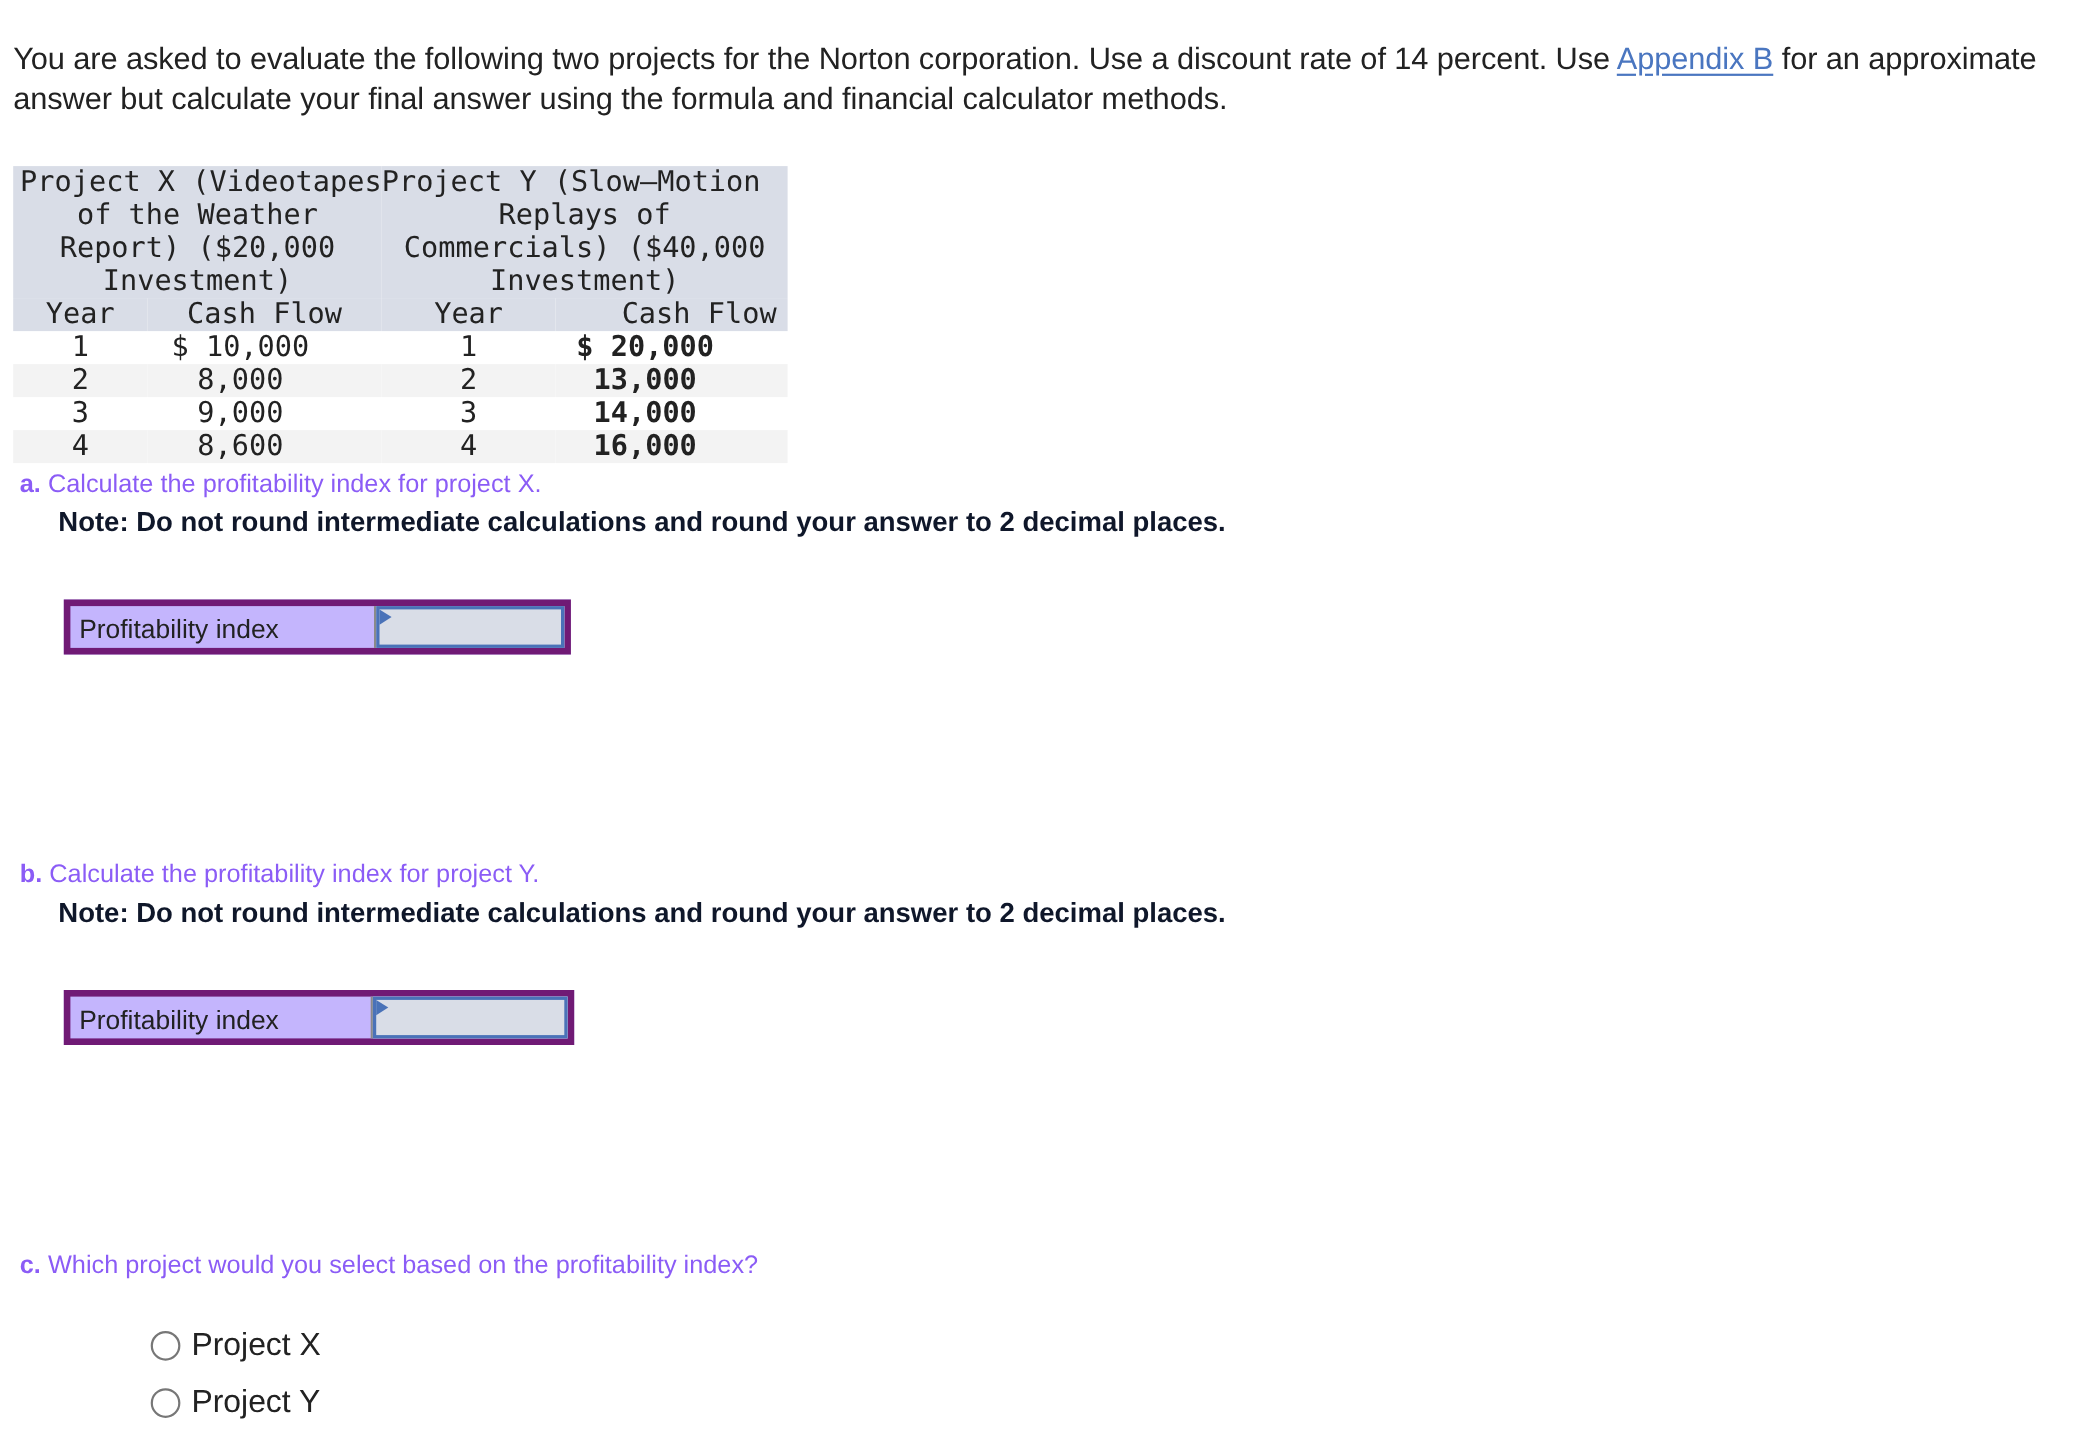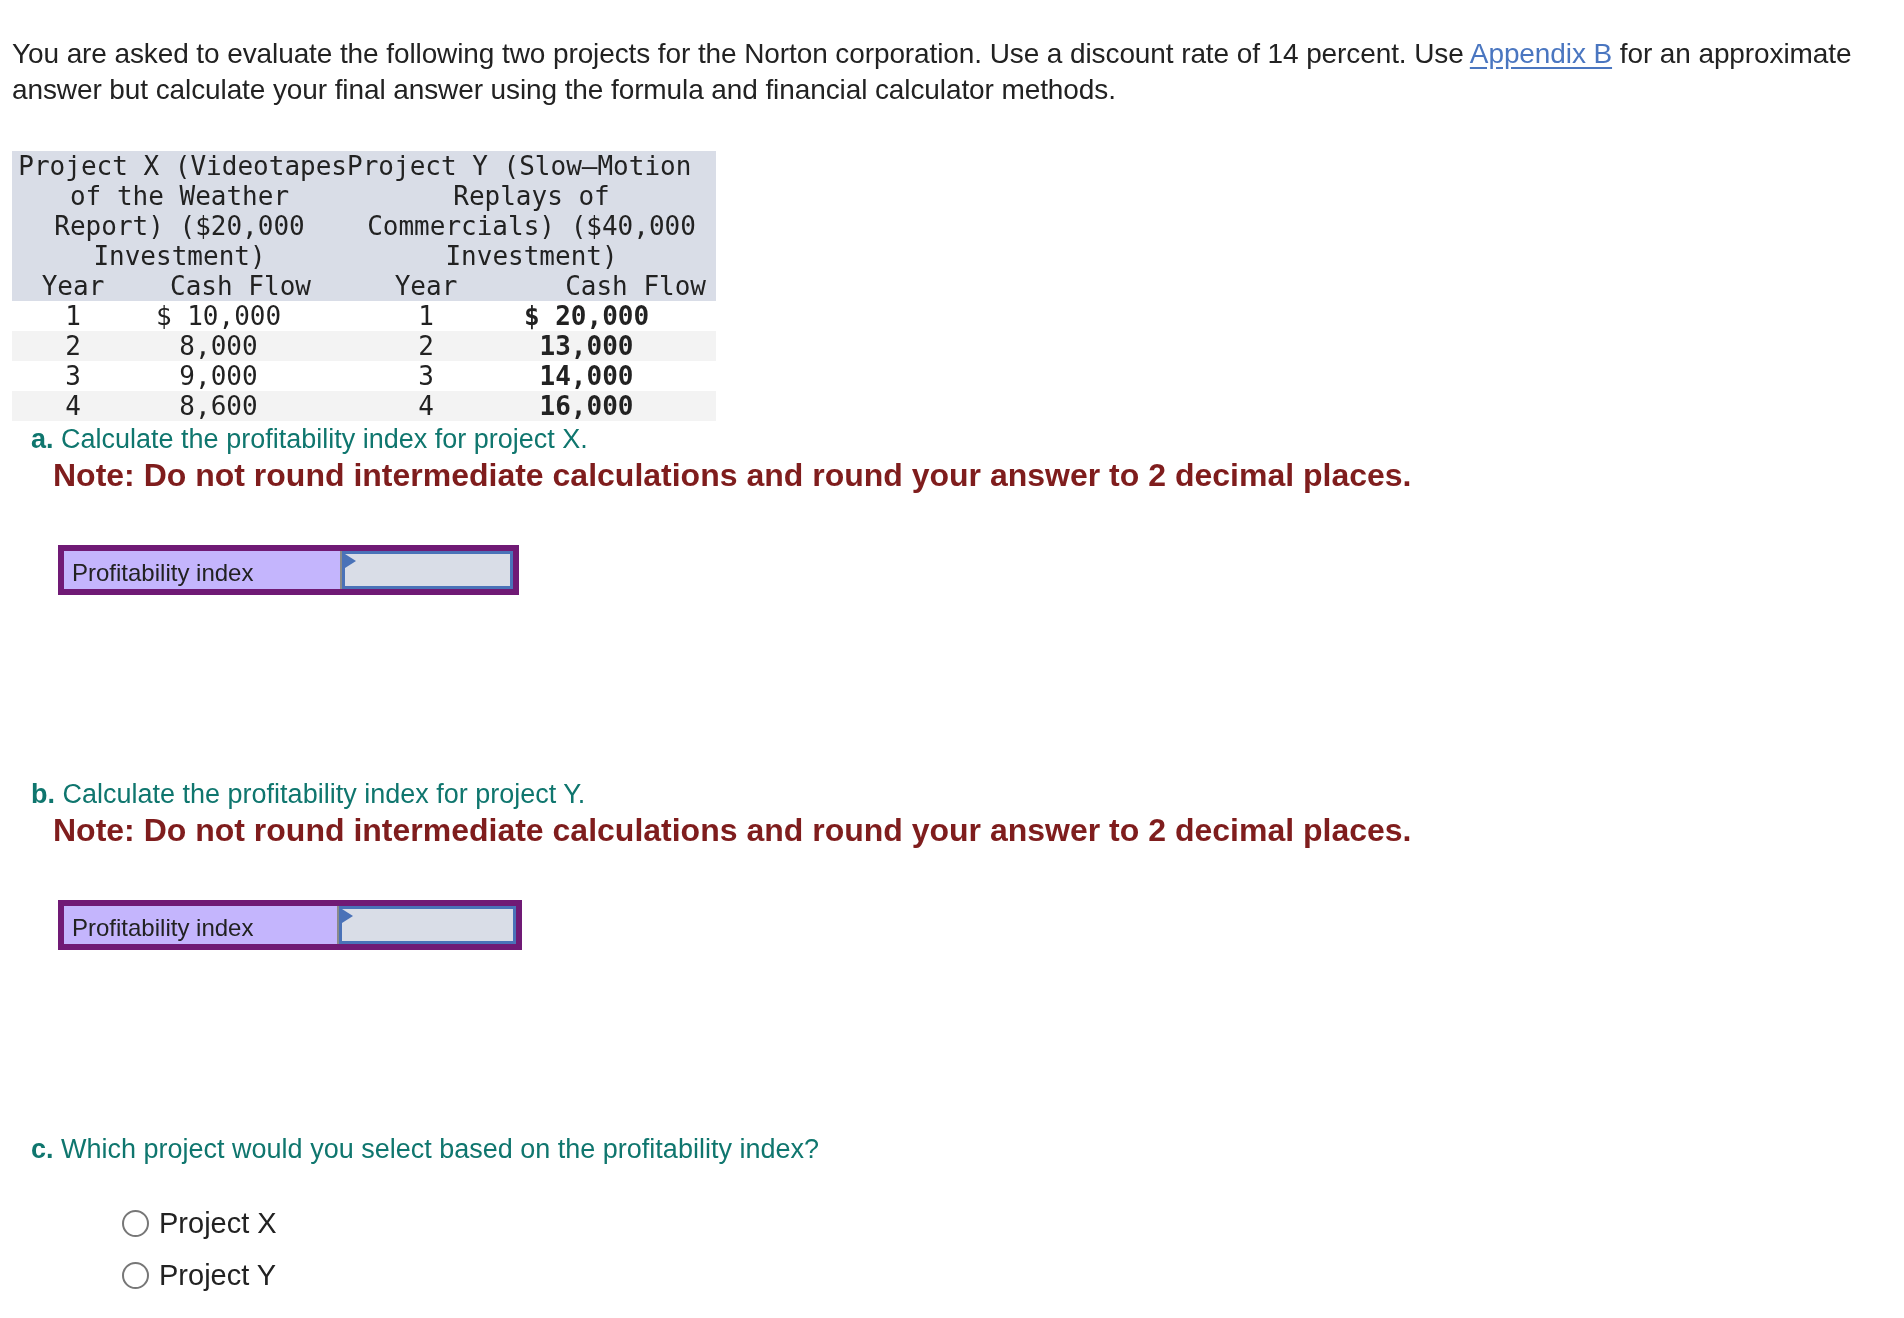--- a/index.html
+++ b/index.html
@@ -21,23 +21,23 @@
     table.cf td, table.cf th { font-weight: normal; padding: 0; line-height: 30px; }
     table.cf thead th { background: #d9dde7; }
     table.cf .hdr-title { text-align: center; line-height: 30px; vertical-align: top; }
     table.cf .hdr-col { text-align: center; height: 30px; }
     table.cf tbody tr td { height: 30px; line-height: 30px; }
     table.cf tbody tr.alt td { background: #f3f3f3; }
     table.cf .year { text-align: center; }
     table.cf .cash { text-align: center; padding-right: 44px; }
     table.cf .cash.y { padding-right: 48px; font-weight: bold; }
 
-    .question { position: absolute; left: 31px; font-size: 27px; line-height: 36px; color: #0f766e; }
+    .question { position: absolute; left: 18px; font-size: 23px; line-height: 36px; color: #8b5cf6; }
     .question b { font-weight: bold; }
-    .note { position: absolute; left: 53px; font-size: 32px; line-height: 36px; font-weight: bold; color: #7f1d1d; }
+    .note { position: absolute; left: 53px; font-size: 25px; line-height: 36px; font-weight: bold; color: #0f172a; }
 
     .answer-box {
       position: absolute; left: 58px; height: 50px; display: flex;
       border: 6px solid #701a75; background: #c4b5fd;
     }
     .answer-box .label {
       width: 278px; height: 100%; border-right: 2px solid #8a8a8a;
       font-size: 24px; line-height: 44px; padding-left: 8px; color: #222222;
     }
     .answer-box .input-cell {
@@ -48,21 +48,21 @@
       width: 100%; height: 100%; border: none; outline: none; background: transparent;
       font-size: 24px; padding: 0 8px; font-family: "Liberation Sans", sans-serif;
     }
     .answer-box .marker {
       position: absolute; left: 0; top: 0; width: 0; height: 0;
       border-top: 7px solid transparent; border-bottom: 7px solid transparent;
       border-left: 11px solid #4a72b8;
     }
 
     .radio-row {
-      position: absolute; left: 122px; display: flex; align-items: center; cursor: pointer; justify-content: center;
+      position: absolute; left: 137px; display: flex; align-items: center; cursor: pointer; justify-content: center;
     }
     .radio-circle {
       width: 27px; height: 27px; border: 2px solid #777777; border-radius: 50%;
       background: #ffffff; margin-right: 10px;
     }
     .radio-label { font-size: 29px; line-height: 36px; color: #222222; }
   </style>
 </head>
 <body>
 

